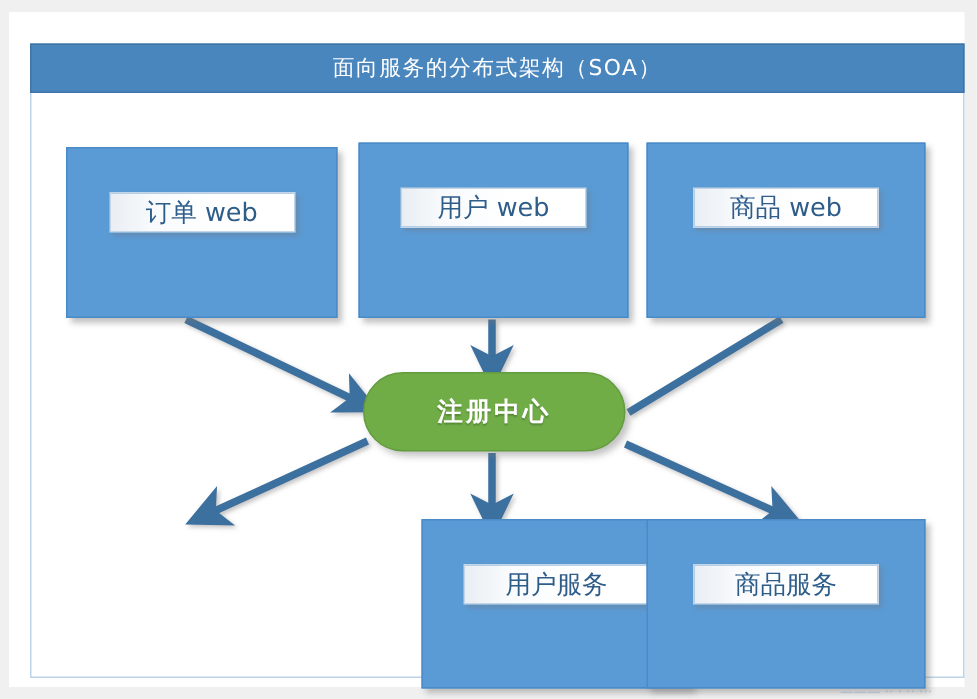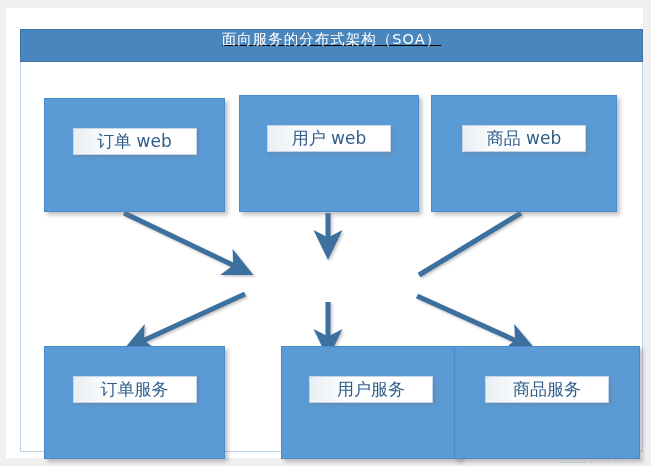--- a/index.html
+++ b/index.html
@@ -30,22 +30,22 @@
   .title-bar {
     position: absolute;
     left: 14px;
     top: 21px;
     width: 623px;
     height: 33px;
     background: #4a86be;
     border: 1px solid #3f74a5;
     box-sizing: border-box;
     display: flex;
-    justify-content: center;
-    text-decoration: underline;
+    align-items: center;
+    justify-content: center;
   }
   .title-text {
     color: #ffffff;
     font-size: 14.5px;
     letter-spacing: 1px;
     font-weight: 400;
   }
 
   
   .diagram {
@@ -95,21 +95,21 @@
     font-size: 17px;
     white-space: nowrap;
   }
 
   
   #node-order-web   { left: 23px;  top: 36px;  width: 181px; height: 114px; }
   #node-user-web    { left: 218px; top: 33px;  width: 180px; height: 117px; }
   #node-goods-web   { left: 410px; top: 33px;  width: 186px; height: 117px; }
   #node-order-svc   { left: 23px;  top: 284px; width: 181px; height: 113px; }
   #node-user-svc    { left: 218px; top: 284px; width: 180px; height: 113px; margin-left: 42px; }
-  #node-goods-svc   { left: 410px; top: 284px; width: 186px; height: 113px; margin-left: 23px; }
+  #node-goods-svc   { left: 410px; top: 284px; width: 186px; height: 113px; }
 
   
   .pill {
     position: absolute;
     left: 221px;
     top: 186px;
     width: 175px;
     height: 53px;
     background: #70ad47;
     border: 1px solid #639c3e;
@@ -186,24 +186,24 @@
     </div>
 
     <div class="node" id="node-user-web">
       <div class="node-label">用户 web</div>
     </div>
 
     <div class="node" id="node-goods-web">
       <div class="node-label">商品 web</div>
     </div>
 
-
-    <div class="node" id="node-order-svc">
-      <div class="node-label">订单服务</div>
-    </div>
+    <div class="pill">
+      <span class="pill-text">注册中心</span>
+    </div>
+
 
     <div class="node" id="node-user-svc">
       <div class="node-label">用户服务</div>
     </div>
 
     <div class="node" id="node-goods-svc">
       <div class="node-label">商品服务</div>
     </div>
 
   </div>

